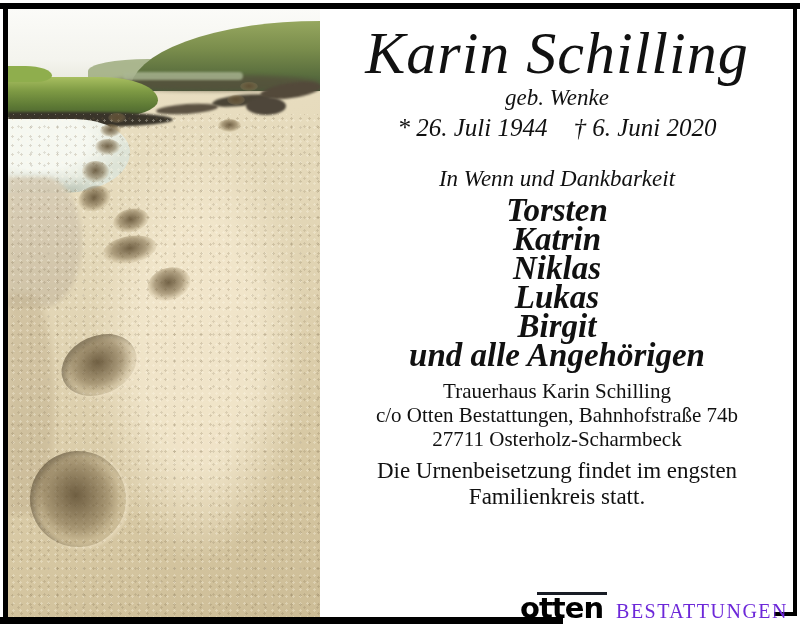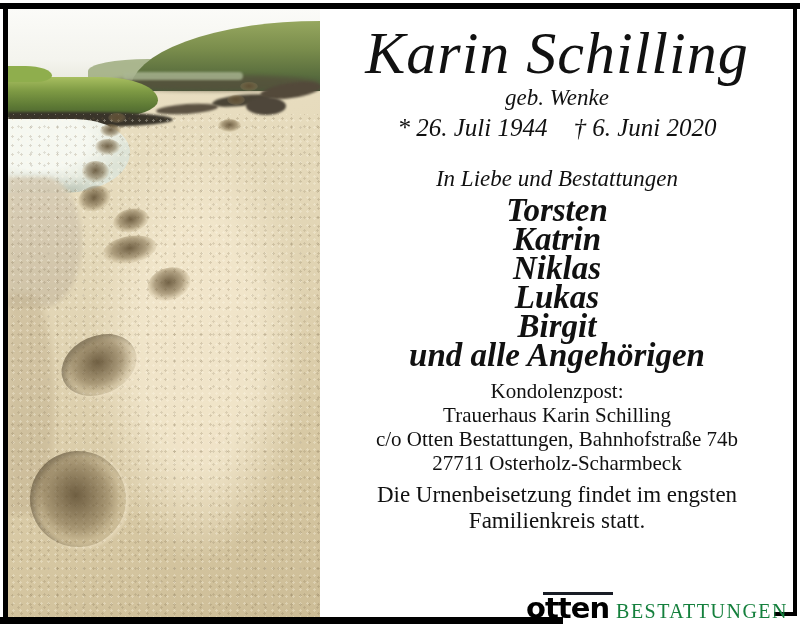--- a/index.html
+++ b/index.html
@@ -79,21 +79,21 @@
   .mourners{margin-top:3px;font-style:italic;font-weight:700;font-size:33px;line-height:29px;}
   .condolence{margin-top:9px;font-size:21px;line-height:24px;}
   .burial{margin-top:7px;font-size:23px;line-height:26px;}
 
   
   .logo{right:12px;bottom:1px;display:flex;align-items:baseline;}
   .otten{position:relative;font-family:"DejaVu Sans",sans-serif;font-weight:700;
          font-size:29px;line-height:29px;letter-spacing:-1px;color:#000000;padding-top:5px;}
   .otten-bar{position:absolute;left:17px;right:-4px;top:3px;height:3px;background:#181c25;}
   .best{font-family:"Liberation Serif",serif;font-size:20px;line-height:22px;
-        letter-spacing:1.5px;color:#15803d;margin-left:7px;}
+        letter-spacing:1.5px;color:#6d28d9;margin-left:13px;}
 </style>
 </head>
 <body>
 
 <div class="abs frame-top"></div>
 <div class="abs frame-left"></div>
 <div class="abs frame-right"></div>
 
 <div class="abs photo">
   <div class="abs sky"></div>
@@ -128,31 +128,30 @@
   <div class="fp" style="left:219px;top:86px;width:18px;height:10px;"></div>
   <div class="fp" style="left:232px;top:73px;width:18px;height:9px;"></div>
 </div>
 
 <div class="abs content">
   <h1 class="name">Karin Schilling</h1>
   <div class="geb">geb. Wenke</div>
   <div class="dates">
     <span>* 26. Juli 1944</span><span class="death">† 6. Juni 2020</span>
   </div>
-  <div class="tribute">In Liebe und Bestattungen</div>
+  <div class="tribute">In Wenn und Dankbarkeit</div>
   <div class="mourners">
     <div>Torsten</div>
     <div>Katrin</div>
     <div>Niklas</div>
     <div>Lukas</div>
     <div>Birgit</div>
     <div>und alle Angehörigen</div>
   </div>
   <div class="condolence">
-    <div>Kondolenzpost:</div>
     <div>Trauerhaus Karin Schilling</div>
     <div>c/o Otten Bestattungen, Bahnhofstraße 74b</div>
     <div>27711 Osterholz-Scharmbeck</div>
   </div>
   <div class="burial">
     <div>Die Urnenbeisetzung findet im engsten</div>
     <div>Familienkreis statt.</div>
   </div>
 </div>
 

